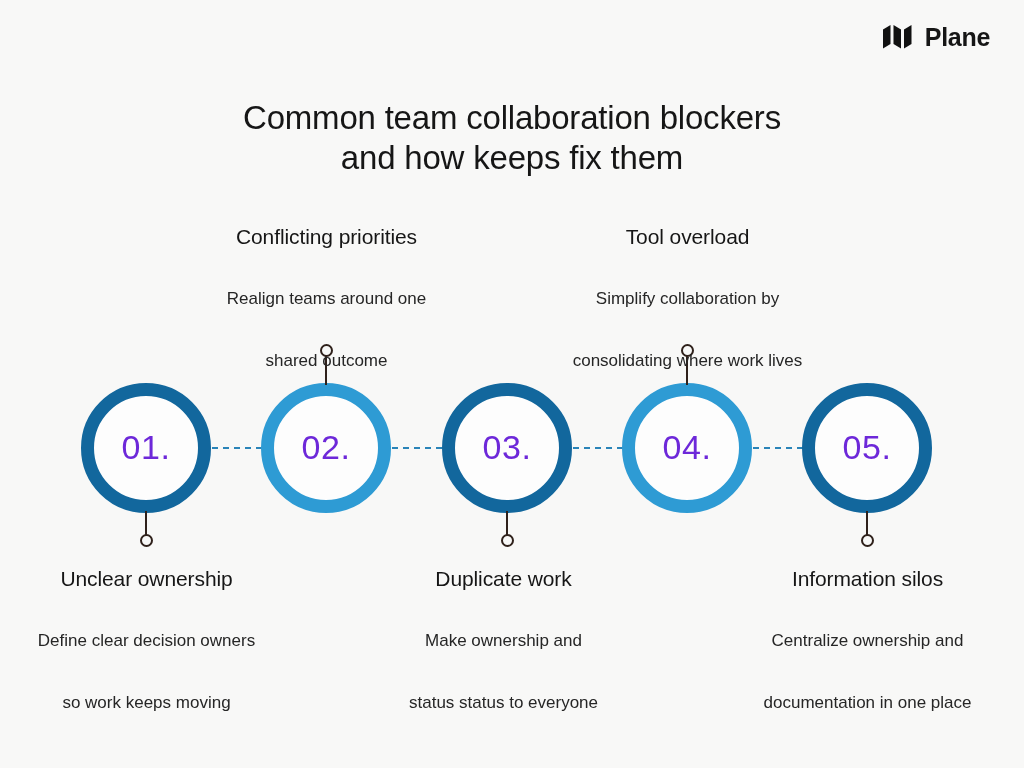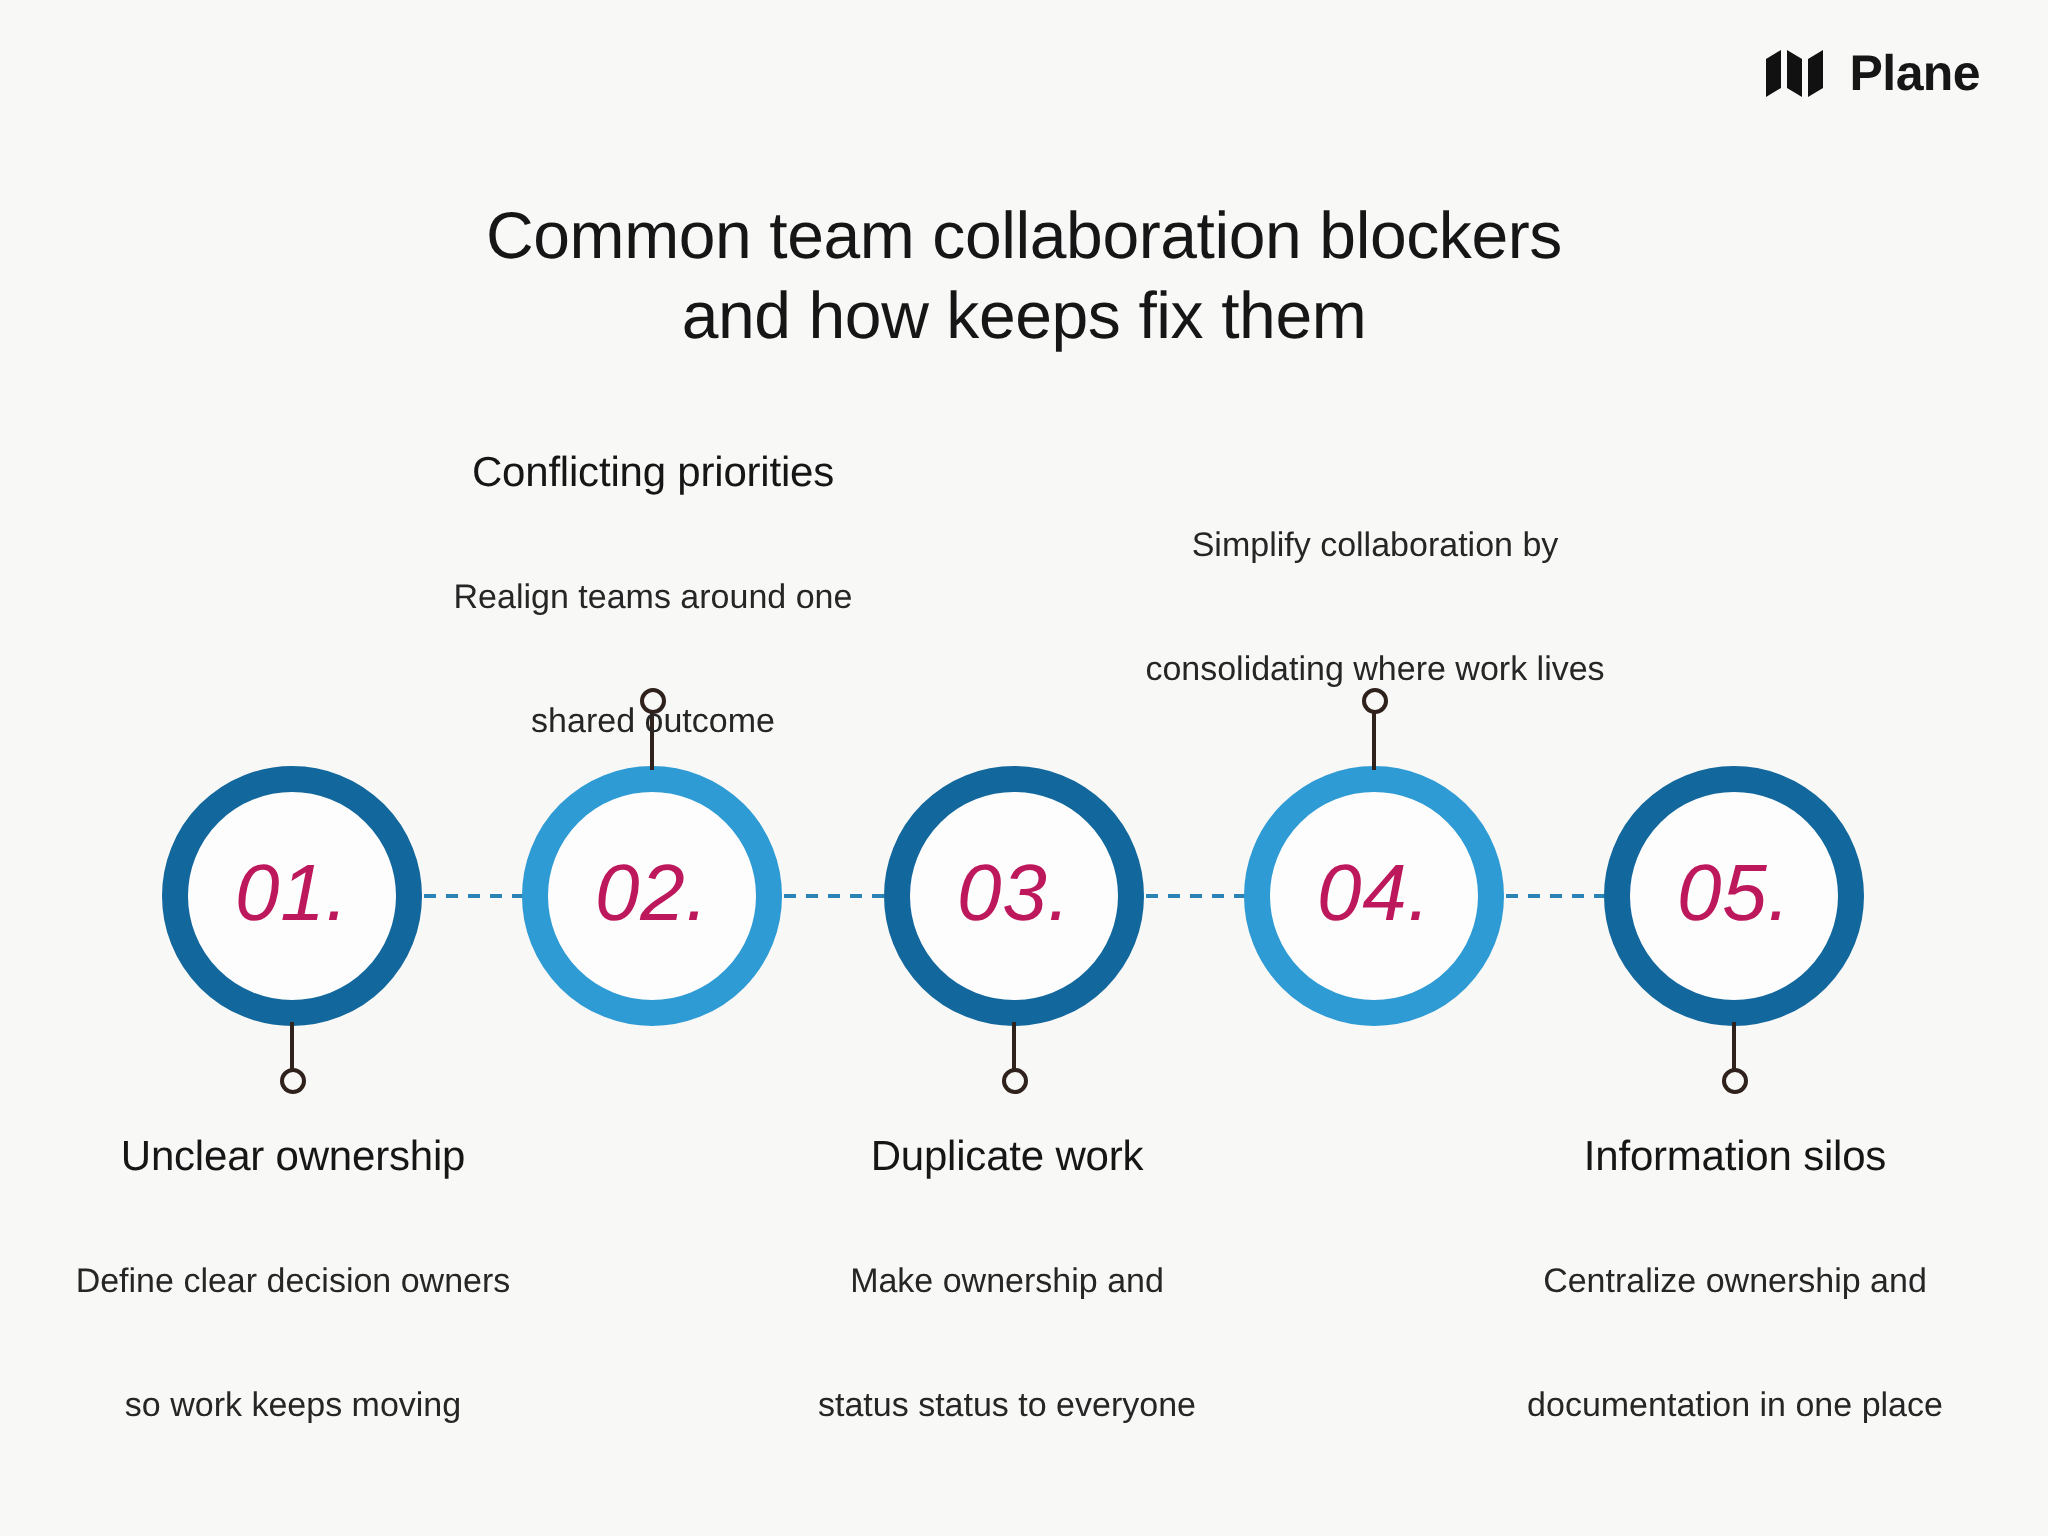--- a/index.html
+++ b/index.html
@@ -79,27 +79,26 @@
   }
   .ring.dark  { border: 13px solid #12679d; }
   .ring.light { border: 13px solid #2e9bd4; }
 
   .node-number {
     position: absolute;
     inset: 0;
     display: flex;
     align-items: center;
     justify-content: center;
-    font-size: 40px;
+    font-size: 34px;
     font-weight: 400;
     letter-spacing: 0.5px;
-    color: #be185d;
+    color: #6d28d9;
     padding-bottom: 2px;
     box-sizing: border-box;
-    font-style: italic;
   }
 
   
   .connector {
     position: absolute;
     top: 447px;
     height: 0;
     border-top: 2px dashed #2a84b8;
     width: 50px;
   }
@@ -216,20 +215,21 @@
     </p>
   </div>
 
   <div class="node" style="left:622px;">
     <div class="ring light"></div>
     <div class="node-number">04.</div>
   </div>
   <div class="stem stem-up" style="left:686px;"></div>
   <div class="marker marker-up" style="left:681px;"></div>
   <div class="caption cap-top" style="left:541px; width:293px;">
+    <p class="caption-heading">Tool overload</p>
     <p class="caption-body">
       <span class="l">Simplify collaboration by</span>
       <span class="l">consolidating where work lives</span>
     </p>
   </div>
 
   <div class="node" style="left:802px;">
     <div class="ring dark"></div>
     <div class="node-number">05.</div>
   </div>

